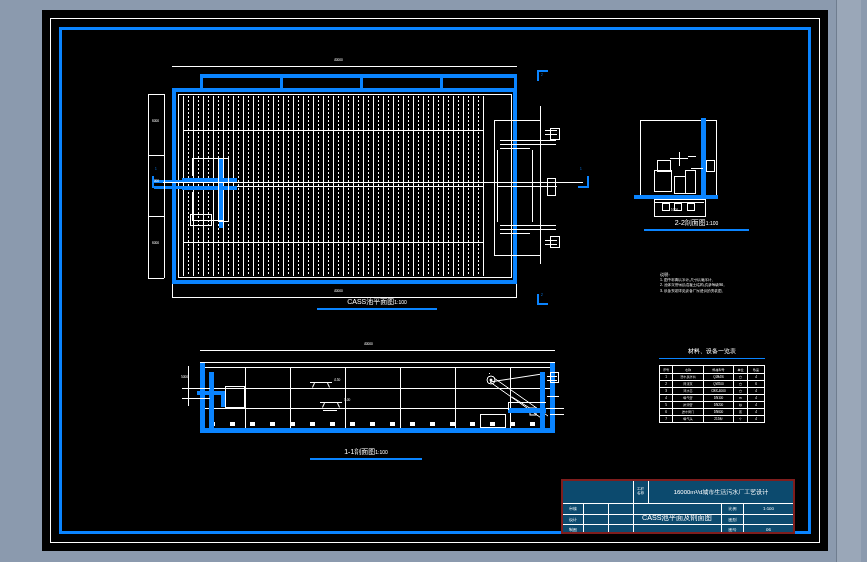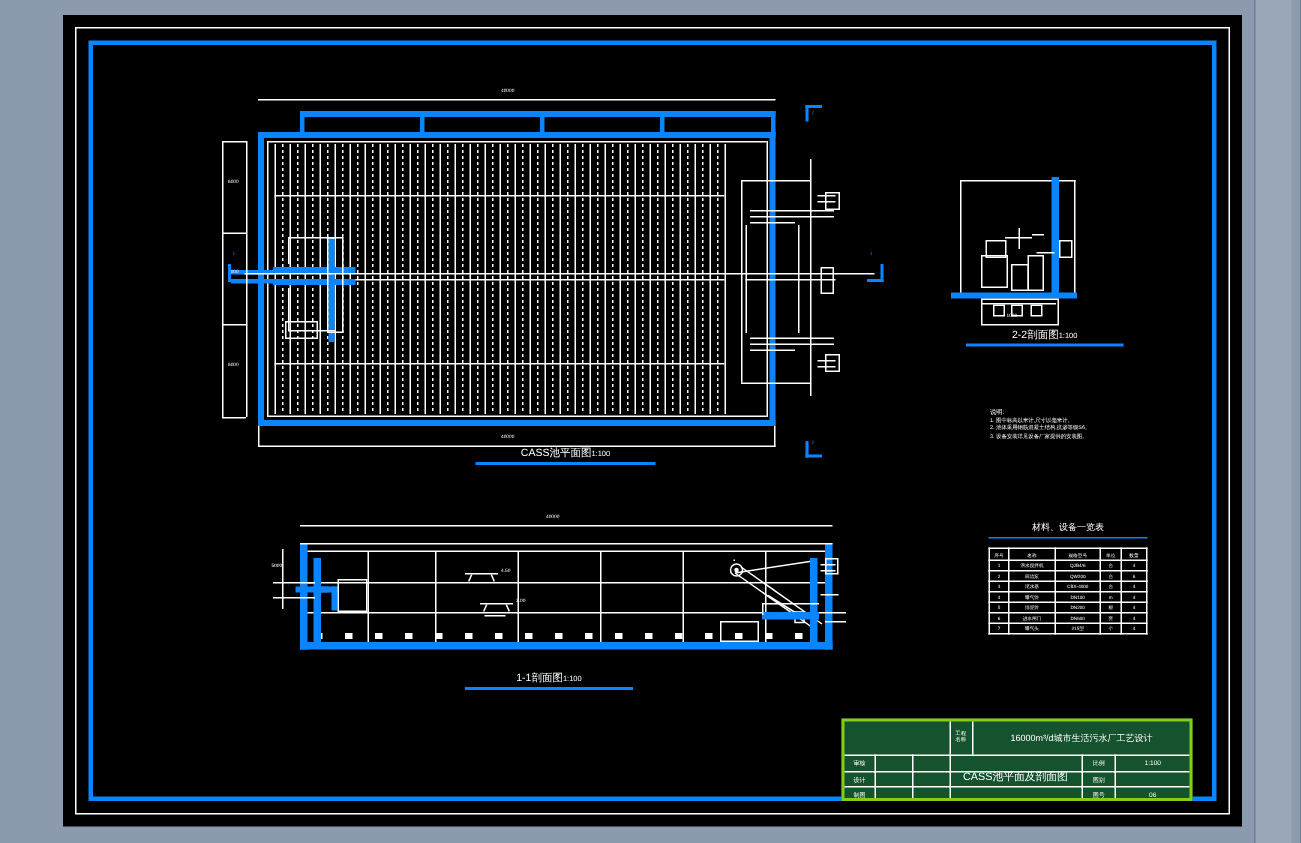--- a/index.html
+++ b/index.html
@@ -85,23 +85,23 @@
     width: 1px;
     background-image: repeating-linear-gradient(
       to bottom, #ffffff 0 2px, transparent 2px 4px);
   }
 
   
   #titleblock {
     position: absolute;
     left: 519px; top: 469px;
     width: 234px; height: 55px;
-    border: 2px solid #84cc16;
+    border: 2px solid #7f1d1d;
     box-sizing: border-box;
-    background: #14532d;
+    background: #0c4a6e;
   }
   #titleblock .cell {
     position: absolute;
     box-sizing: border-box;
     color: #ffffff;
     display: flex;
     align-items: center;
     justify-content: center;
     text-align: center;
     overflow: hidden;

